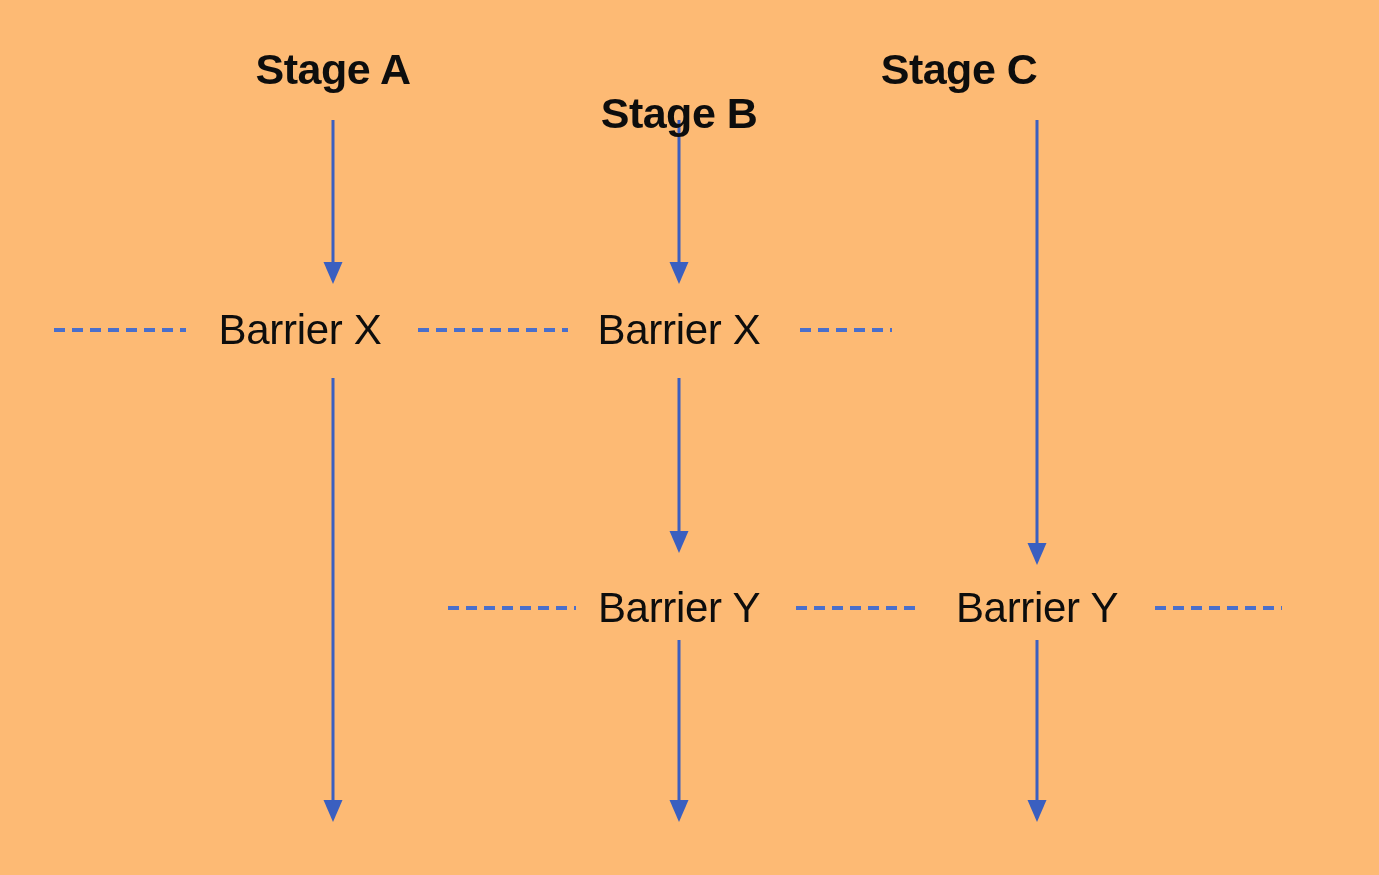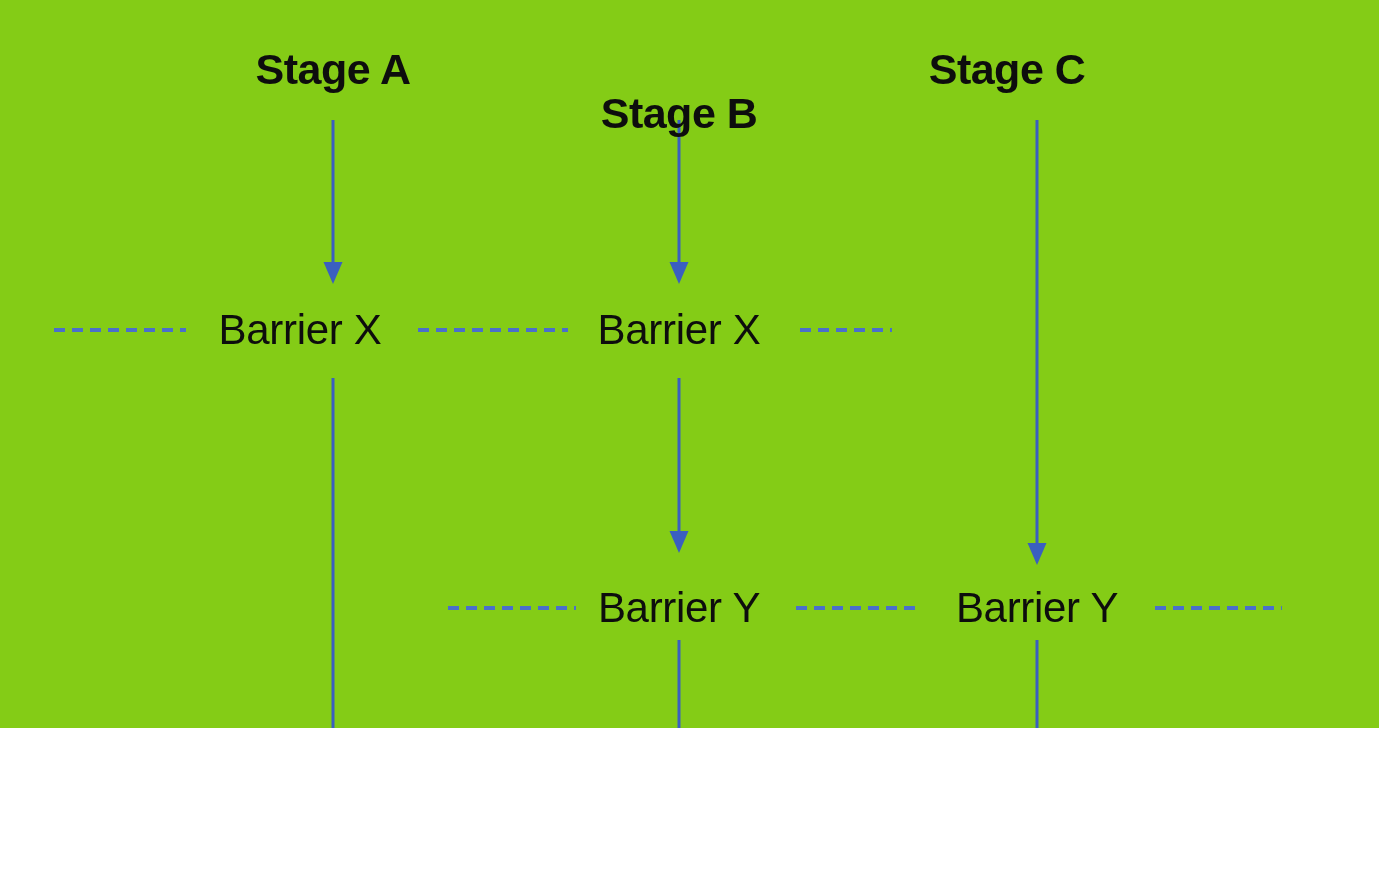--- a/index.html
+++ b/index.html
@@ -6,22 +6,22 @@
     margin: 0;
     padding: 0;
     background: #ffffff;
   }
   body {
     font-family: "Liberation Sans", sans-serif;
   }
   #canvas {
     position: relative;
     width: 1379px;
-    height: 728px;
-    background: #84cc16;
+    height: 875px;
+    background: #fdba74;
     overflow: hidden;
   }
   #diagram-svg {
     position: absolute;
     top: 0;
     left: 0;
     width: 1379px;
     height: 875px;
   }
   .stage-label {
@@ -89,21 +89,21 @@
         <line x1="800" y1="330" x2="892" y2="330" stroke="#4A6FCB" stroke-width="4" stroke-dasharray="11 7" stroke-linecap="butt"></line>
         <line x1="448" y1="608" x2="576" y2="608" stroke="#4A6FCB" stroke-width="4" stroke-dasharray="11 7" stroke-linecap="butt"></line>
         <line x1="796" y1="608" x2="922" y2="608" stroke="#4A6FCB" stroke-width="4" stroke-dasharray="11 7" stroke-linecap="butt"></line>
         <line x1="1155" y1="608" x2="1282" y2="608" stroke="#4A6FCB" stroke-width="4" stroke-dasharray="11 7" stroke-linecap="butt"></line>
       </g>
   </svg>
 
   <div id="stage-labels">
       <div class="stage-label" style="left: 333px; top: 48px; color: rgb(13, 13, 13);">Stage A</div>
       <div class="stage-label" style="left: 679px; top: 48px; color: rgb(13, 13, 13); margin-top: 44px;">Stage B</div>
-      <div class="stage-label" style="left: 1007px; top: 48px; color: rgb(13, 13, 13);">Stage C</div>
+      <div class="stage-label" style="left: 959px; top: 48px; color: rgb(13, 13, 13);">Stage C</div>
     </div>
   <div id="barrier-labels">
       <div class="barrier-label" style="left: 300px; top: 330px; color: rgb(13, 13, 13);">Barrier X</div>
       <div class="barrier-label" style="left: 679px; top: 330px; color: rgb(13, 13, 13);">Barrier X</div>
       <div class="barrier-label" style="left: 679px; top: 608px; color: rgb(13, 13, 13);">Barrier Y</div>
       <div class="barrier-label" style="left: 1037px; top: 608px; color: rgb(13, 13, 13);">Barrier Y</div>
     </div>
 
 </div>
 

